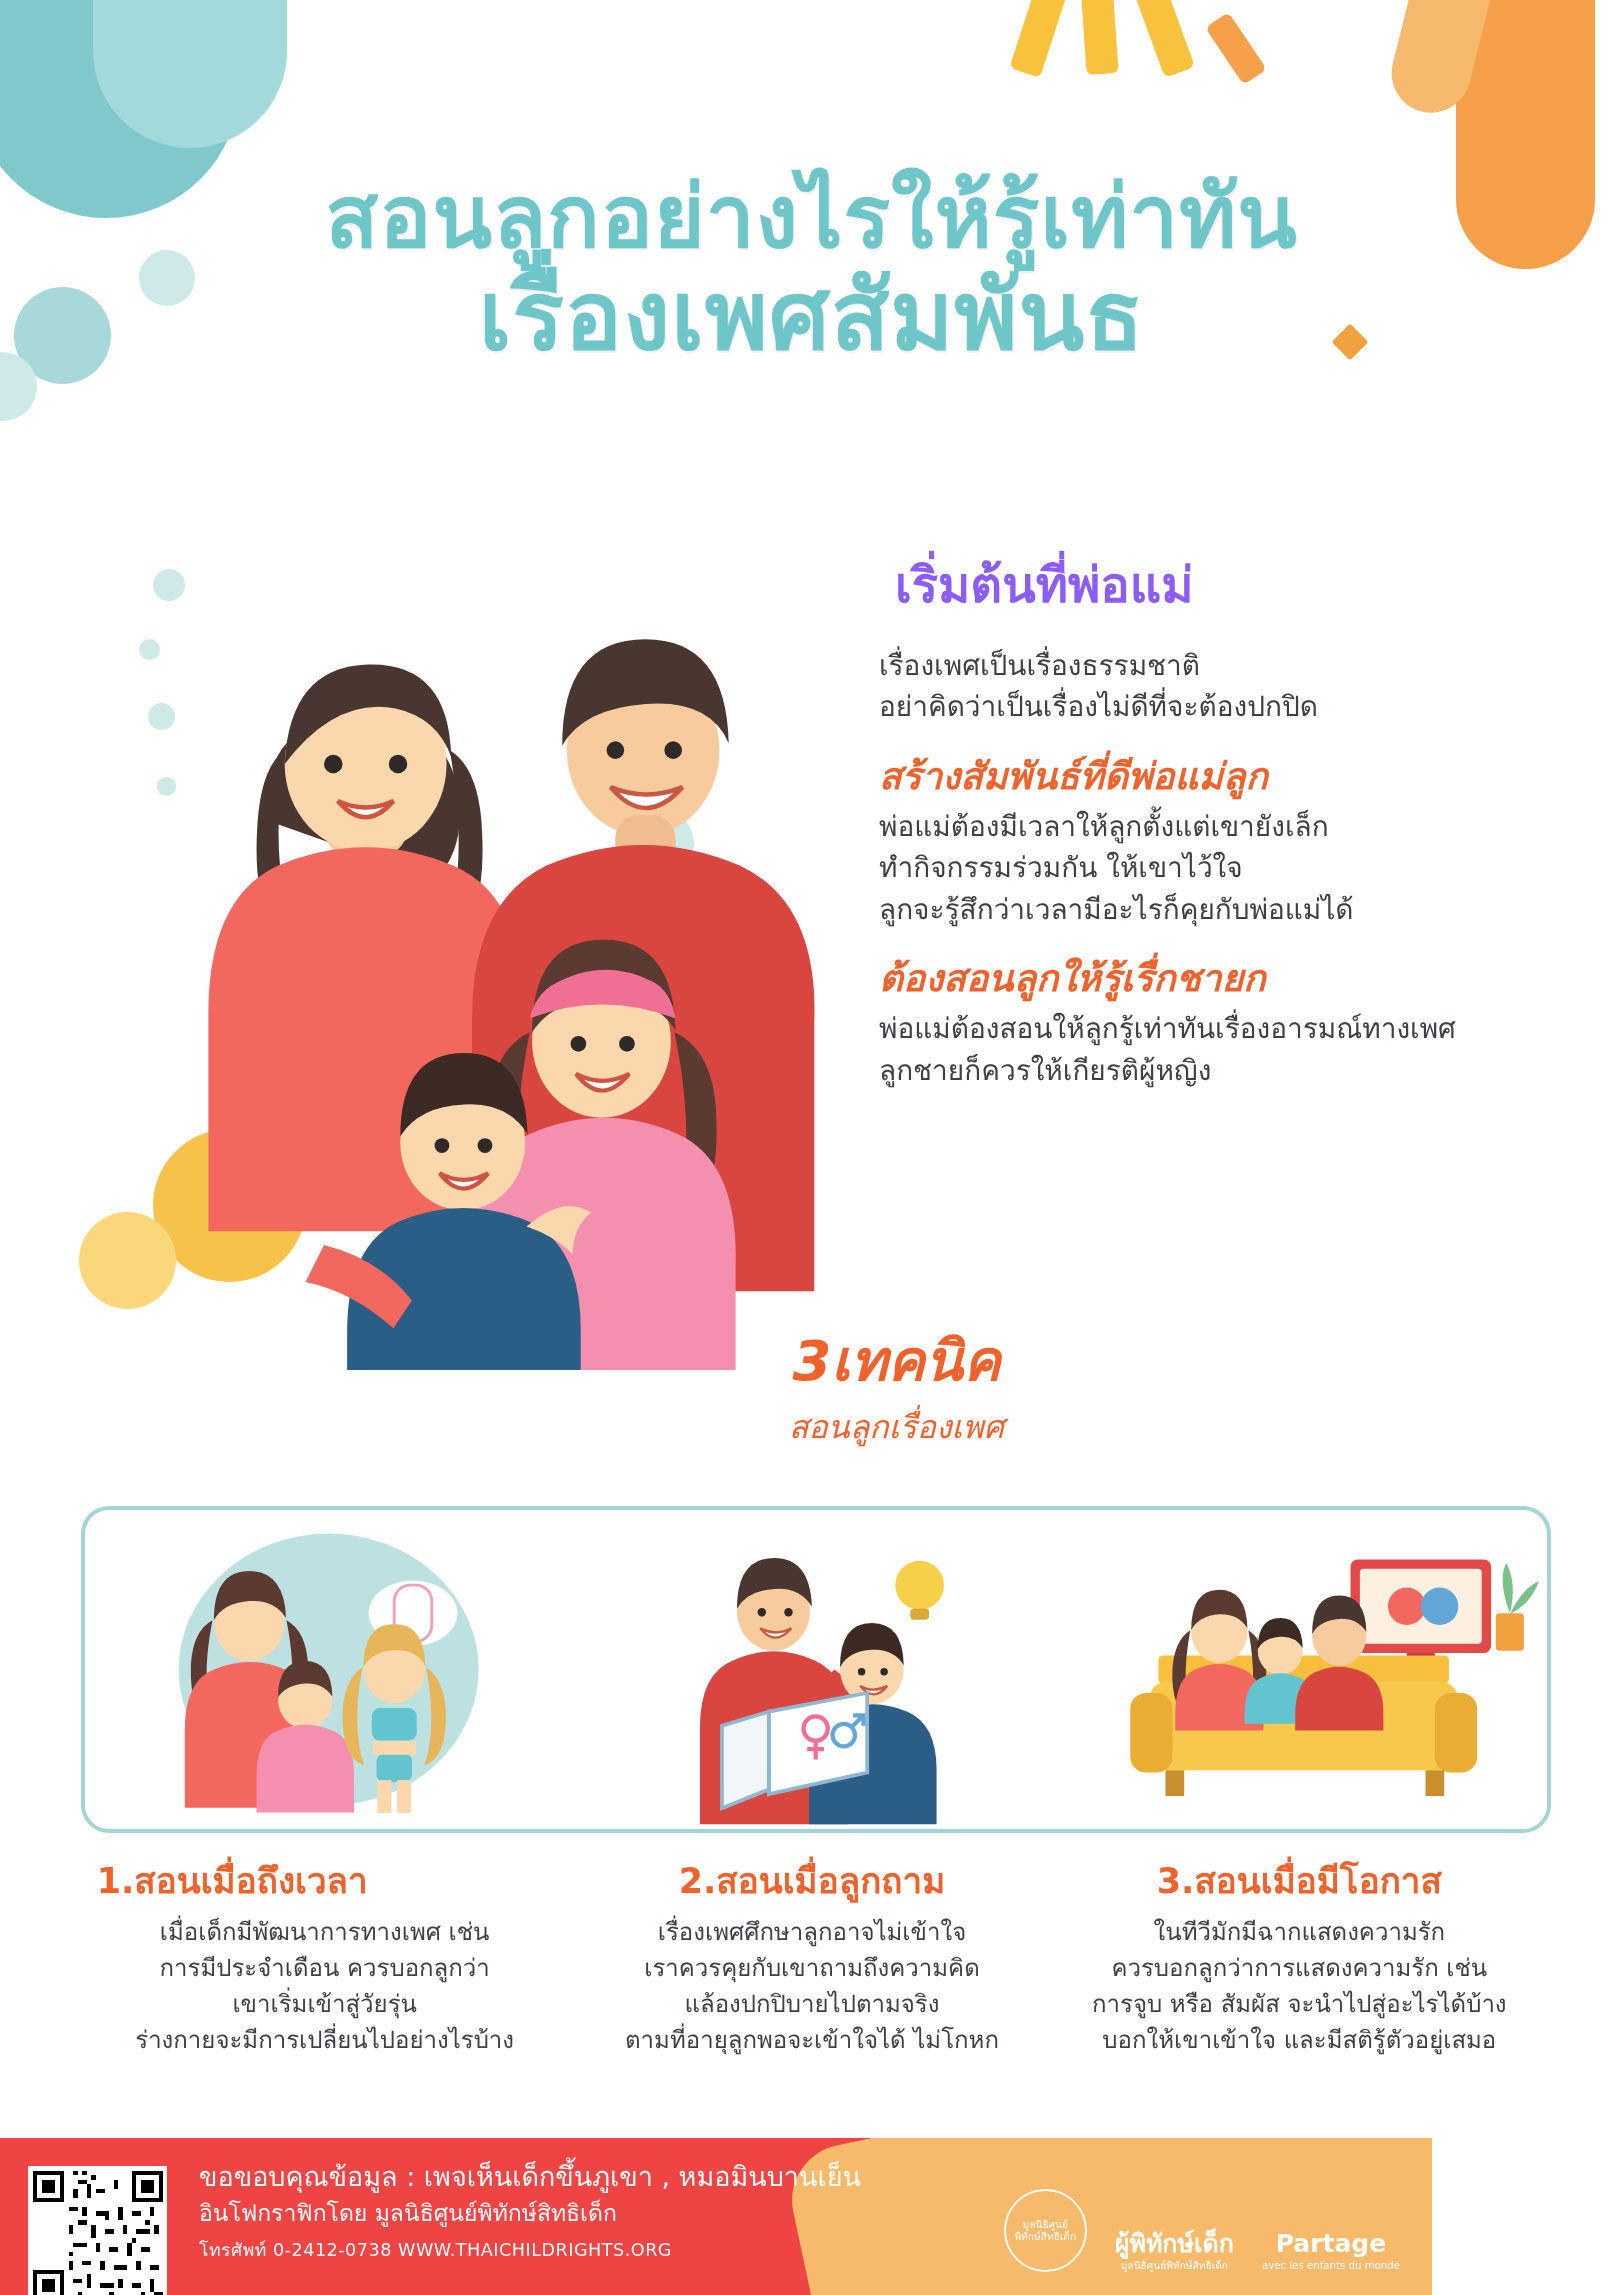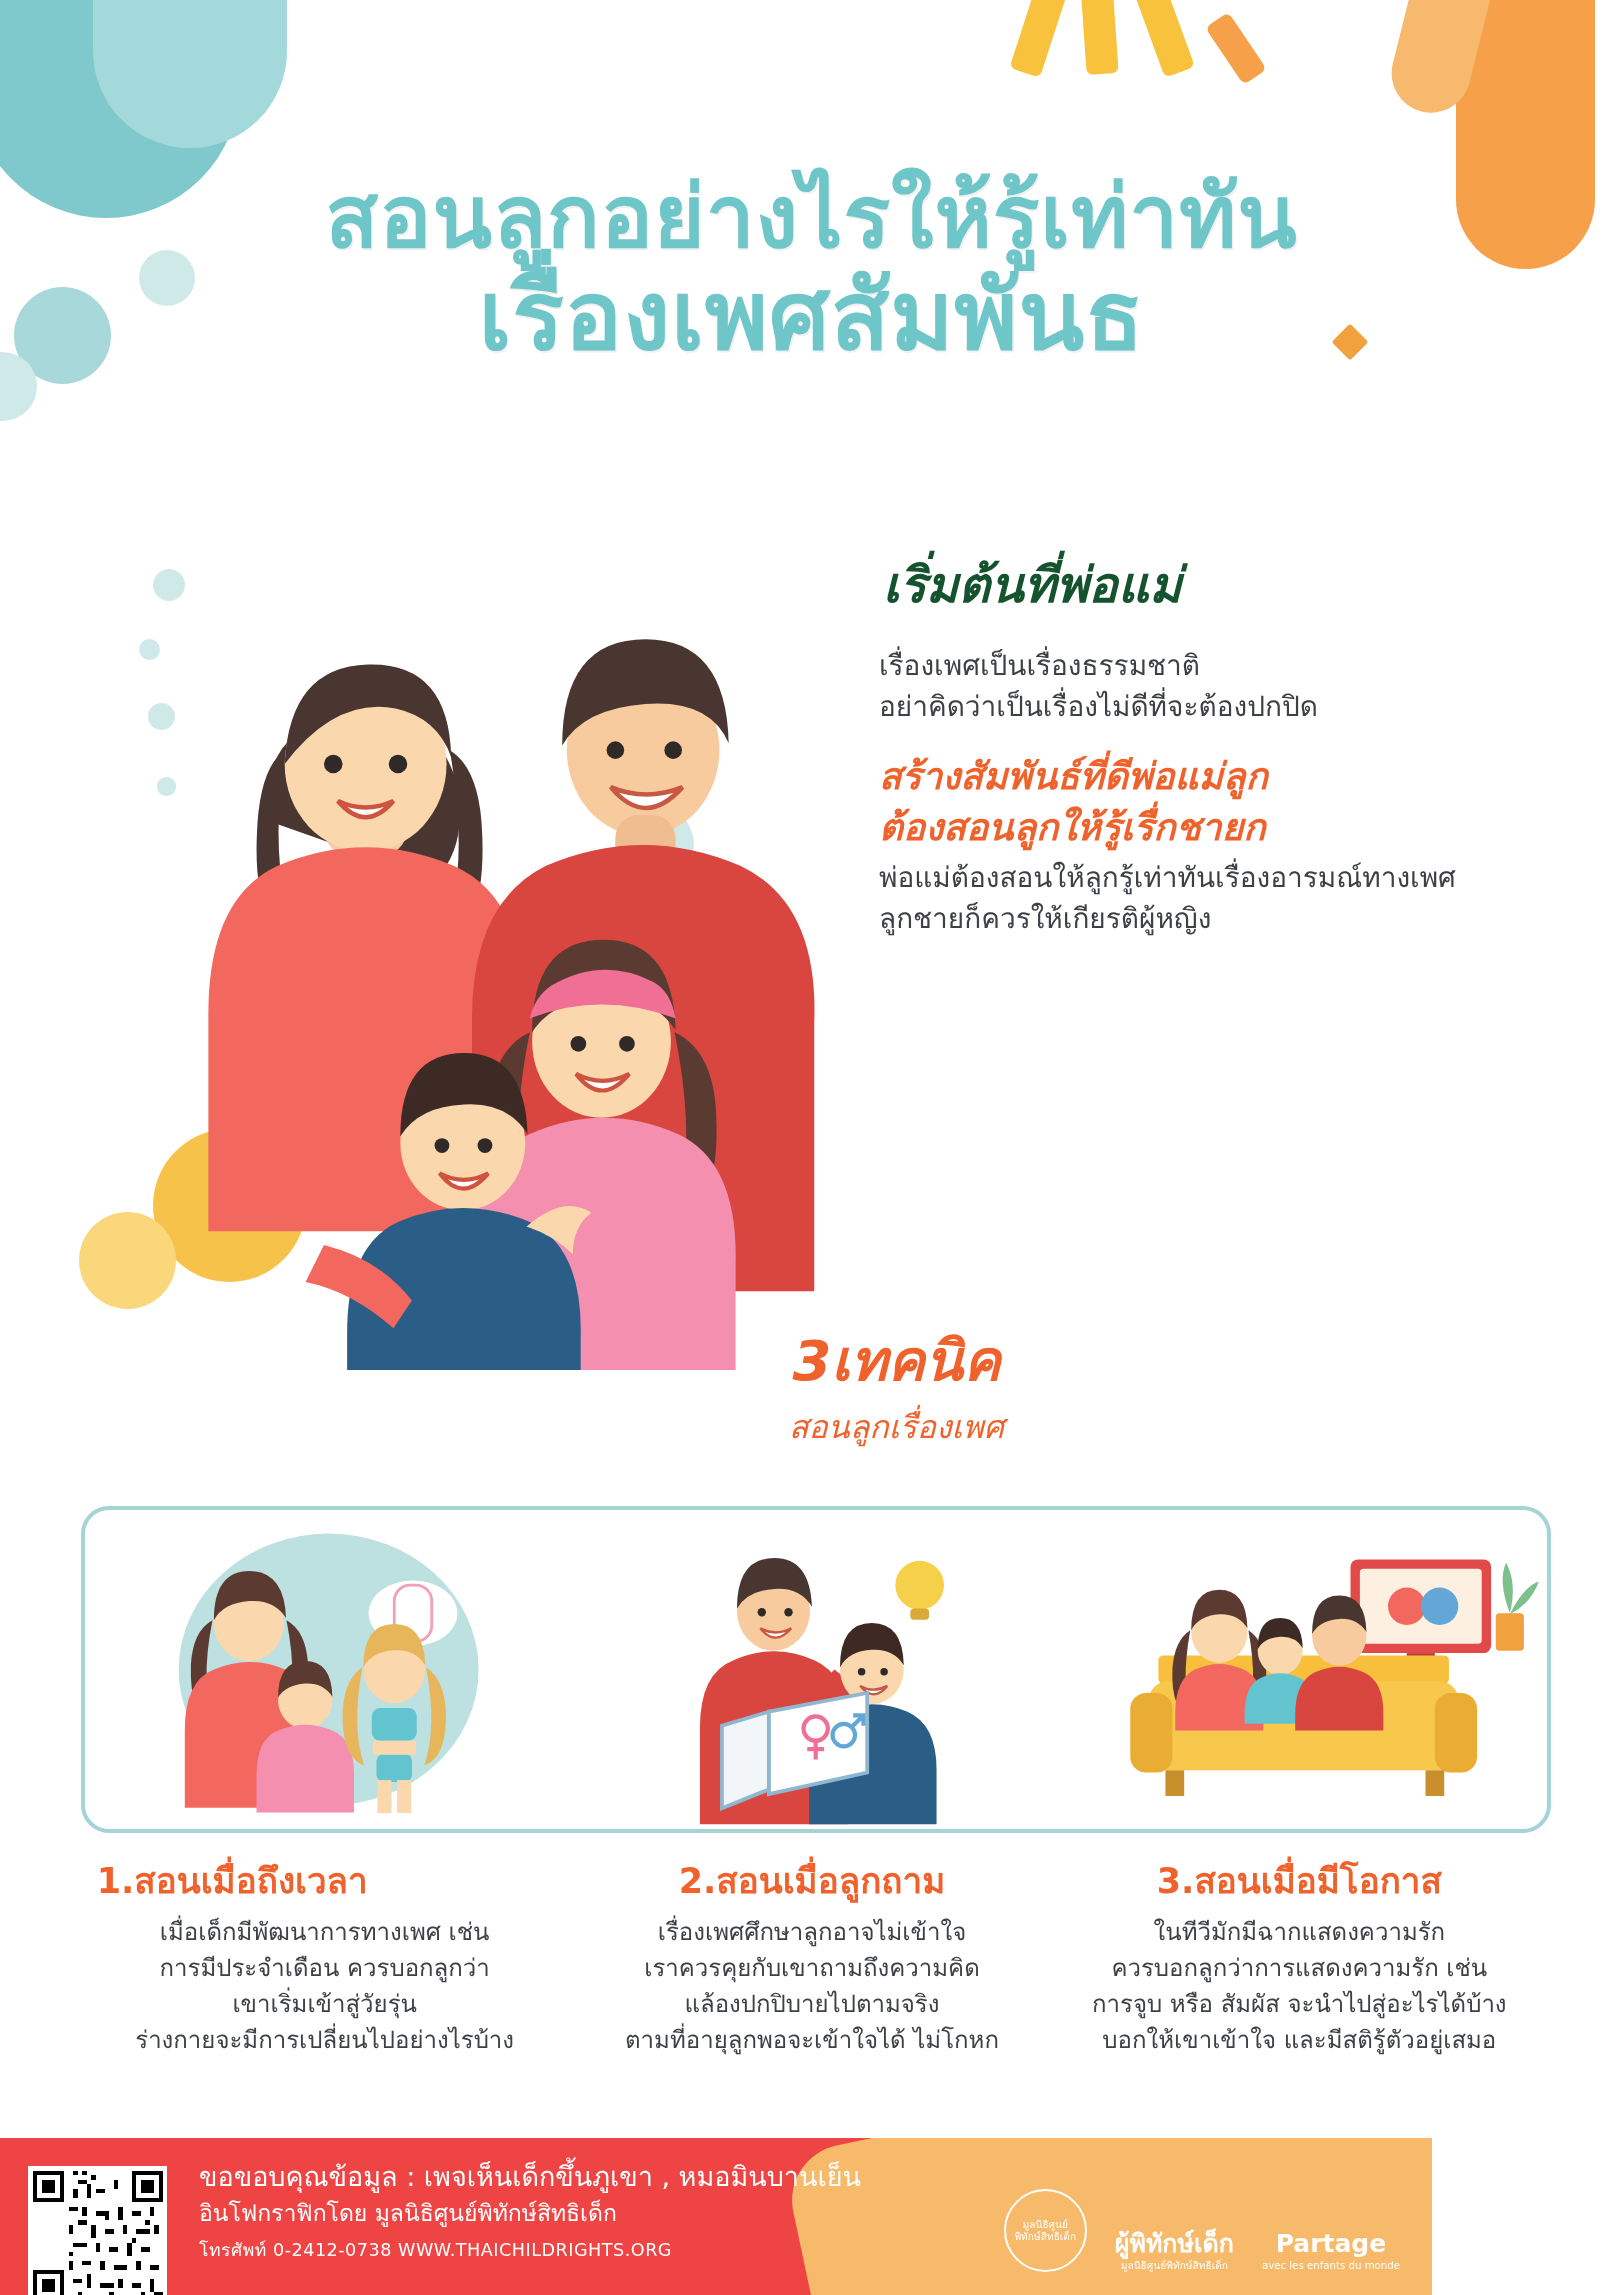--- a/index.html
+++ b/index.html
@@ -59,22 +59,22 @@
     font-size:96px;font-weight:bold;color:#6ec6c9;letter-spacing:0.9px;
     line-height:1.08;text-shadow:1.4px 1.9px 0 rgba(0,0,0,0.06);
   }
 
   
   .family{position:absolute;left:139px;top:565px;width:703px;height:805px;z-index:5;}
 
   
   .content{position:absolute;left:879px;top:546px;width:685px;z-index:6;}
   .sec-title{
-    font-size:49px;color:#14532d;font-weight:bold;font-style:italic;
-    margin:0 0 21px 4px;
+    font-size:49px;color:#8b5cf6;font-weight:bold;
+    margin:0 0 21px 16px;
   }
   .item-head{
     font-size:37px;color:#f0622c;font-weight:bold;font-style:italic;
     margin:0 0 7.4px 0;line-height:1.18;
   }
   .item-body{
     font-size:28px;color:#3d4146;line-height:1.48;margin:0 0 27px 0;
   }
   .item-body div{margin:0;}
 
@@ -216,20 +216,25 @@
 
     <div>
       <div class="item-body">
         <div>เรื่องเพศเป็นเรื่องธรรมชาติ</div>
         <div>อย่าคิดว่าเป็นเรื่องไม่ดีที่จะต้องปกปิด</div>
       </div>
     </div>
 
     <div>
       <div class="item-head">สร้างสัมพันธ์ที่ดีพ่อแม่ลูก</div>
+      <div class="item-body">
+        <div>พ่อแม่ต้องมีเวลาให้ลูกตั้งแต่เขายังเล็ก</div>
+        <div>ทำกิจกรรมร่วมกัน ให้เขาไว้ใจ</div>
+        <div>ลูกจะรู้สึกว่าเวลามีอะไรก็คุยกับพ่อแม่ได้</div>
+      </div>
     </div>
 
     <div>
       <div class="item-head">ต้องสอนลูกให้รู้เรื่กชายก</div>
       <div class="item-body">
         <div>พ่อแม่ต้องสอนให้ลูกรู้เท่าทันเรื่องอารมณ์ทางเพศ</div>
         <div>ลูกชายก็ควรให้เกียรติผู้หญิง</div>
       </div>
     </div>
   </div>

